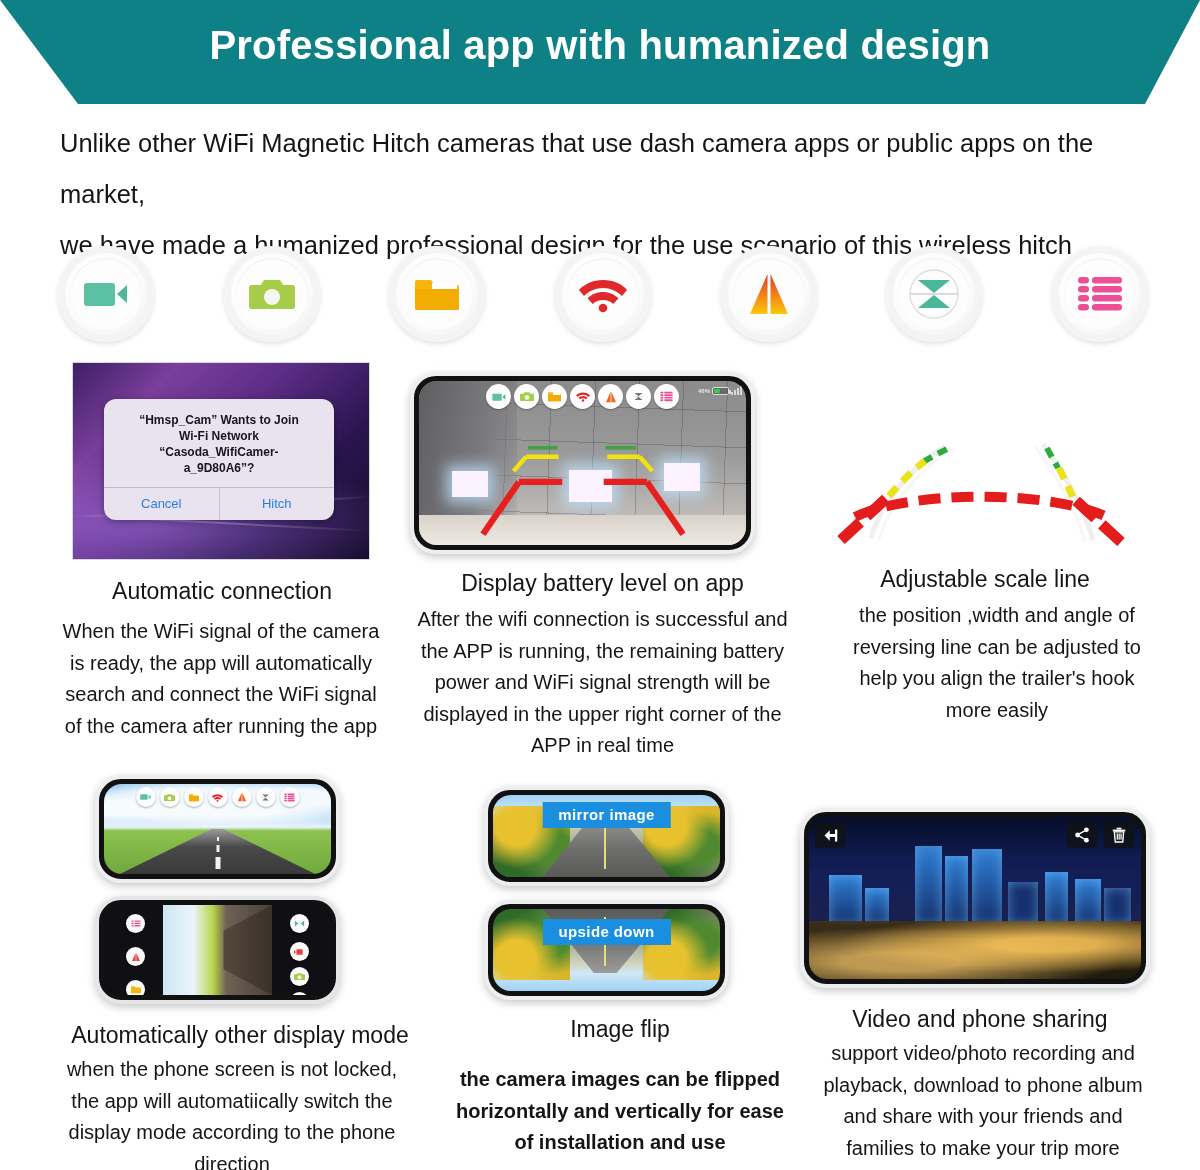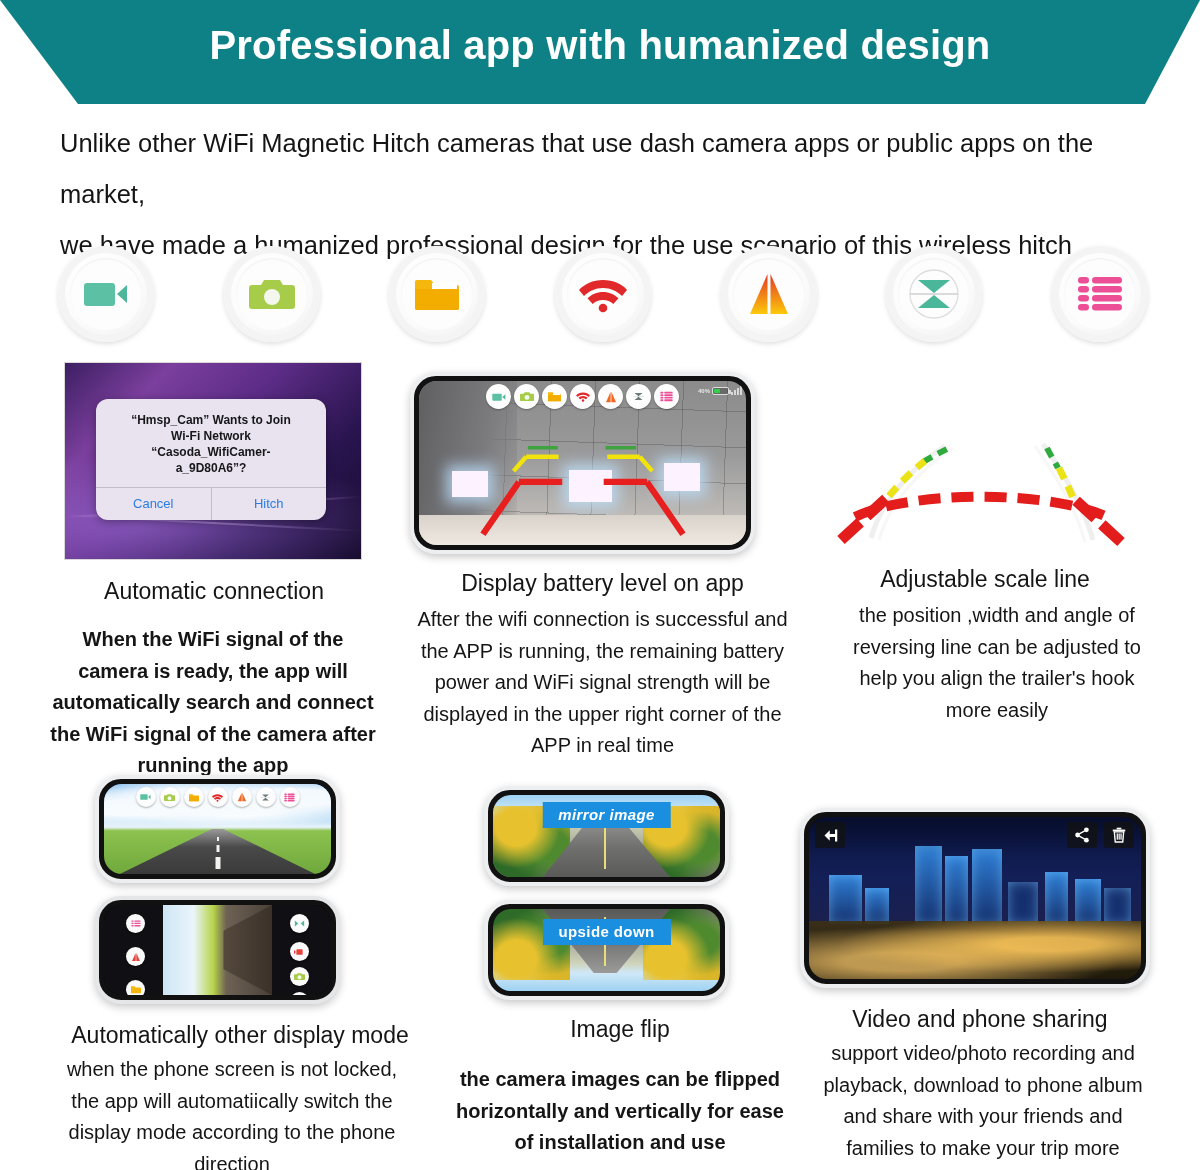--- a/index.html
+++ b/index.html
@@ -314,42 +314,42 @@
           <rect x="1" y="20" width="11" height="6.5" rx="3.2"></rect>
             <rect x="15" y="20" width="30" height="6.5" rx="3.2"></rect>
           <rect x="1" y="29" width="11" height="6.5" rx="3.2"></rect>
             <rect x="15" y="29" width="30" height="6.5" rx="3.2"></rect>
         </g>
       </svg>
     </div>
   </div>
 </div>
 
-<div class="card" style="left:64px; top:362px; width:300px;">
+<div class="card" style="left:72px; top:362px; width:300px;">
   <div class="media">
     <div class="wifi-shot">
       <div class="glow"></div>
       <div class="wave"></div>
       <div class="wave b"></div>
       <div class="alert">
         <div class="alert-text">
           <div>“Hmsp_Cam” Wants to Join</div>
           <div>Wi-Fi Network</div>
           <div>“Casoda_WifiCamer-</div>
           <div>a_9D80A6”?</div>
         </div>
         <div class="alert-btns">
           <div>Cancel</div>
           <div>Hitch</div>
         </div>
       </div>
     </div>
   </div>
   <div class="card-title" style="margin-top:16px;">Automatic connection</div>
-  <div class="card-body" style="margin-top:18px; width:330px; margin-left:-16px;font-weight:bold;">When the WiFi signal of the camera is ready, the app will automatically search and connect the WiFi signal of the camera after running the app</div>
+  <div class="card-body" style="margin-top:10px; width:330px; margin-left:-16px;">When the WiFi signal of the camera is ready, the app will automatically search and connect the WiFi signal of the camera after running the app</div>
 </div>
 
 <div class="card" style="left:410px; top:372px; width:385px;">
   <div class="media">
     <div class="phone-land" style="width:345px; height:182px;">
       <div class="phone-screen" style="width:100%; height:100%;">
         <div class="camview">
           <div class="gridlines"></div>
           <div class="wallL"></div>
           <div class="lightbox" style="left:10%; top:55%; width:11%; height:16%;"></div>
@@ -592,21 +592,21 @@
       </div>
     </div>
   </div>
 
   <div class="card-title" style="margin-top:16px; width:390px;">Automatically other display mode</div>
   <div class="card-body left" style="margin-top:4px; width:350px; margin-left:12px;">when the phone screen is not locked, the app will automatiically switch the display mode according to the phone direction</div>
 </div>
 
 <div class="card" style="left:450px; top:786px; width:340px;">
 
-  <div class="phone-land" style="width:245px; height:100px; margin-left:34px;font-style:italic;">
+  <div class="phone-land" style="width:245px; height:100px; margin-left:34px;">
     <div class="phone-screen" style="width:100%; height:100%;">
       <div class="flipimg">
         <div class="trees-l"></div>
         <div class="trees-r"></div>
         <div class="hwy"></div>
         <div class="lane" style="left:49%; top:30%; width:2px; height:60%;"></div>
         <div class="flip-banner">mirror image</div>
       </div>
     </div>
   </div>

